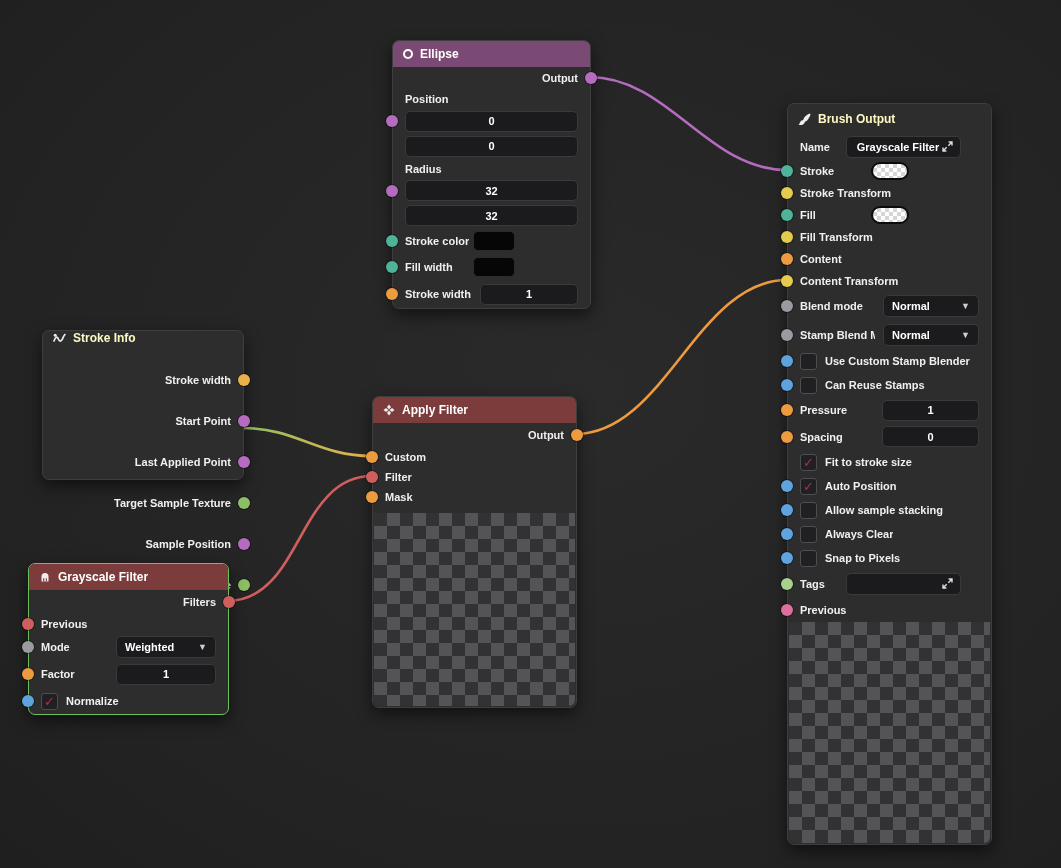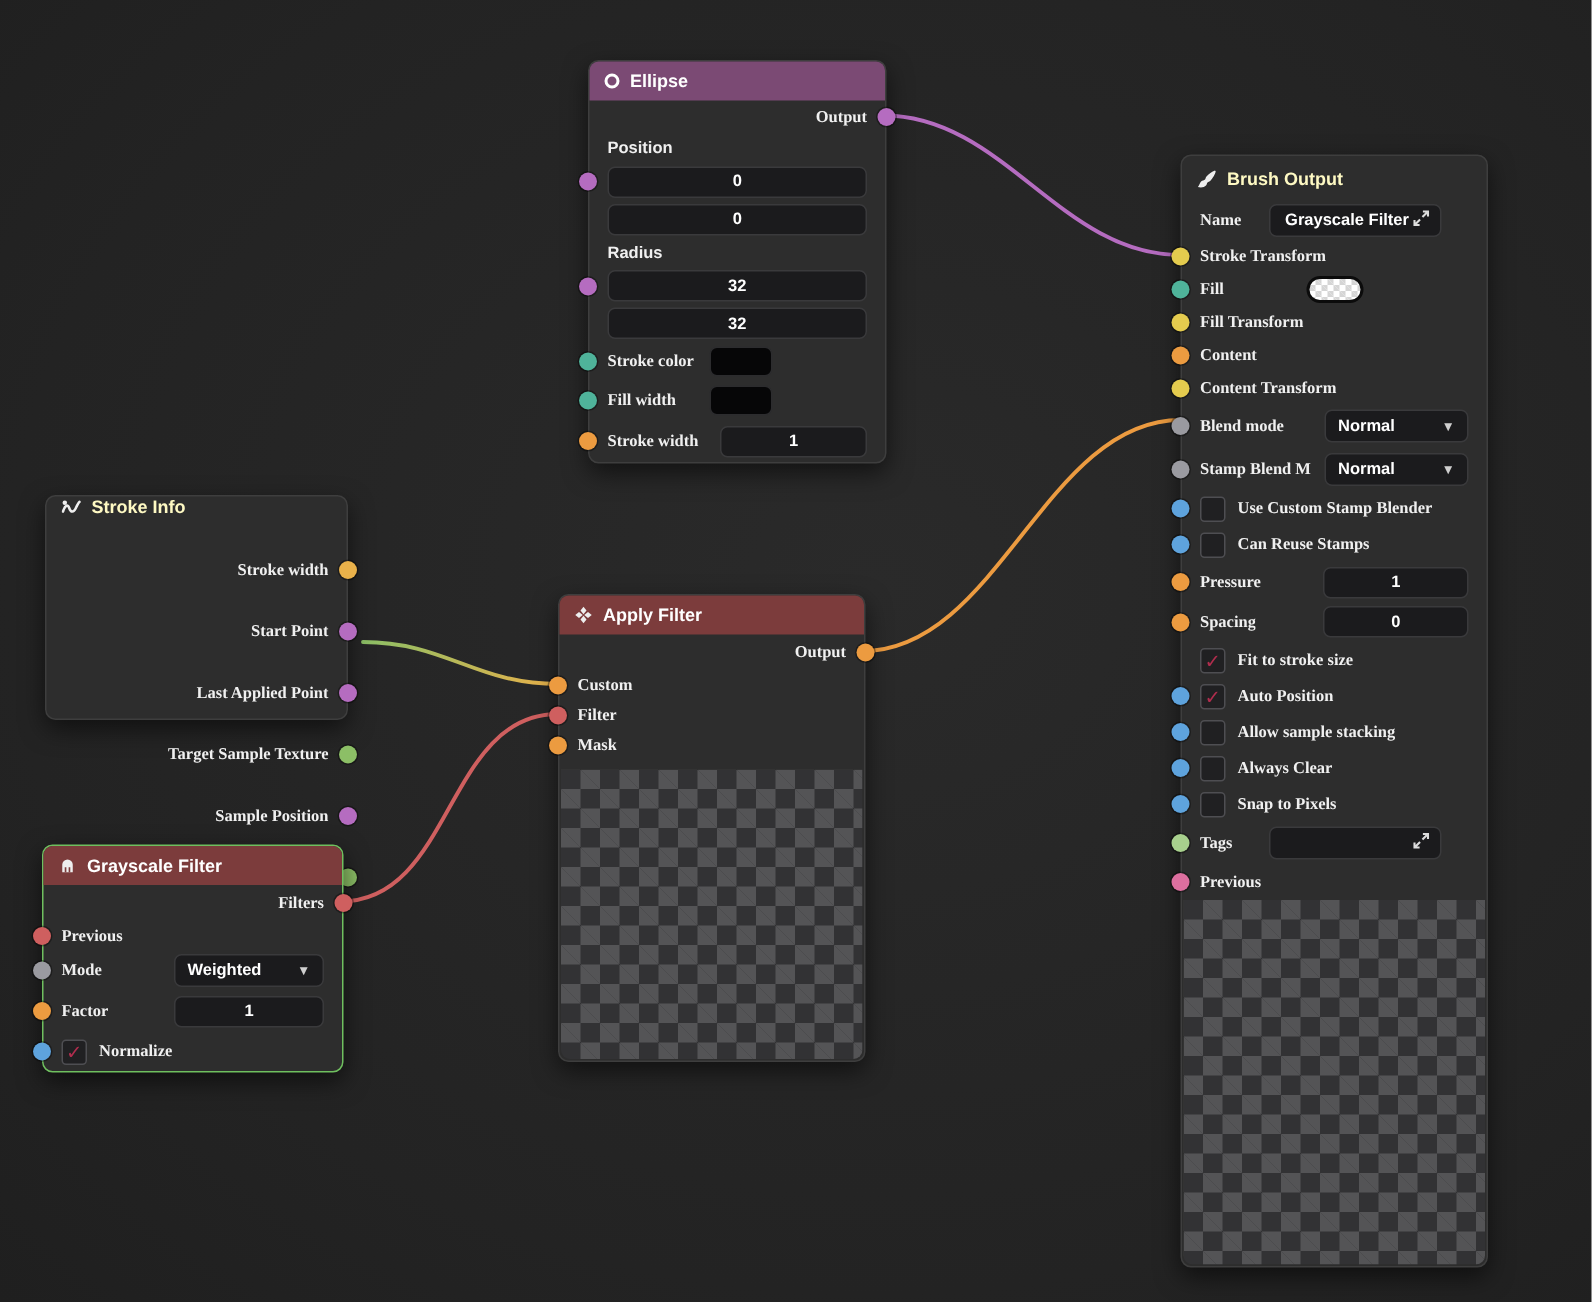--- a/index.html
+++ b/index.html
@@ -21,21 +21,21 @@
     height:26px;flex:0 0 26px;display:flex;align-items:center;gap:7px;
     padding:0 10px;font-weight:bold;font-size:12px;color:#fff;
     border-radius:6px 6px 0 0;
   }
   .node-title-row{
     display:flex;align-items:center;gap:7px;padding:0 10px;
     font-weight:bold;font-size:12px;color:#fef9c3;
   }
   .row{position:relative;display:flex;align-items:center;gap:8px;padding:0 12px;font-weight:600;}
   .row.out{justify-content:flex-end;}
-  .lbl{white-space:nowrap;overflow:hidden;font-family:Liberation Serif, serif;}
+  .lbl{white-space:nowrap;overflow:hidden;}
   .port{
     position:absolute;width:12px;height:12px;border-radius:50%;
     top:50%;transform:translateY(-50%);
     box-shadow:0 0 0 1px rgba(0,0,0,.35);
   }
   .port.pl{left:-7px;}
   .port.pr{right:-7px;}
   .field{
     background:#1b1b1d;border:1px solid #3a3a3c;border-radius:5px;height:21px;
     display:flex;align-items:center;justify-content:center;
@@ -129,21 +129,21 @@
       <span class="lbl">Fill width</span>
       <span class="swatch-black"></span>
     </div>
     <div class="row" style="height:28px;">
       <span class="port pl" style="background: rgb(236, 155, 64);"></span>
       <span class="lbl">Stroke width</span>
       <div class="field" style="width:98px;margin-left:auto;">1</div>
     </div>
   </div>
 
-  <div class="node" style="left:30px;top:330px;width:200px;height:148px;gap:29px;">
+  <div class="node" style="left:42px;top:330px;width:200px;height:148px;gap:29px;">
     <div class="node-title-row" style="height:28px;">
       <span class="hdr-icon">
         <svg width="13" height="12" viewBox="0 0 13 12">
             <path d="M1 9C2.5 4.5 4.2 4 5.2 6.8S8 10 9.5 6.8 11.3 3 12 2.6" fill="none" stroke="#eee" stroke-width="1.7" stroke-linecap="round"></path>
             <circle cx="2.2" cy="3.2" r="1.5" fill="#eee"></circle>
           </svg>
       </span>
       <span>Stroke Info</span>
     </div>
     <div class="row out" style="height:20px;">
@@ -255,20 +255,25 @@
     <div class="row" style="height:26px;">
       <span class="lbl">Name</span>
       <div class="field iconfield" style="width:115px;margin-left:auto;margin-right:18px;height:22px;">
         <span class="fval">Grayscale Filter</span>
         <span>
           <svg width="11" height="11" viewBox="0 0 11 11" fill="none" stroke="#ddd" stroke-width="1.4">
               <path d="M6.6 1H10v3.4M10 1 6.3 4.7M4.4 10H1V6.6M1 10l3.7-3.7"></path>
             </svg>
         </span>
       </div>
+    </div>
+    <div class="row" style="height:22px;">
+      <span class="port pl" style="background: rgb(79, 179, 154);"></span>
+      <span class="lbl">Stroke</span>
+      <span class="pill"></span>
     </div>
     <div class="row" style="height:22px;">
       <span class="port pl" style="background: rgb(228, 203, 78);"></span>
       <span class="lbl">Stroke Transform</span>
     </div>
     <div class="row" style="height:22px;">
       <span class="port pl" style="background: rgb(79, 179, 154);"></span>
       <span class="lbl">Fill</span>
       <span class="pill"></span>
     </div>

